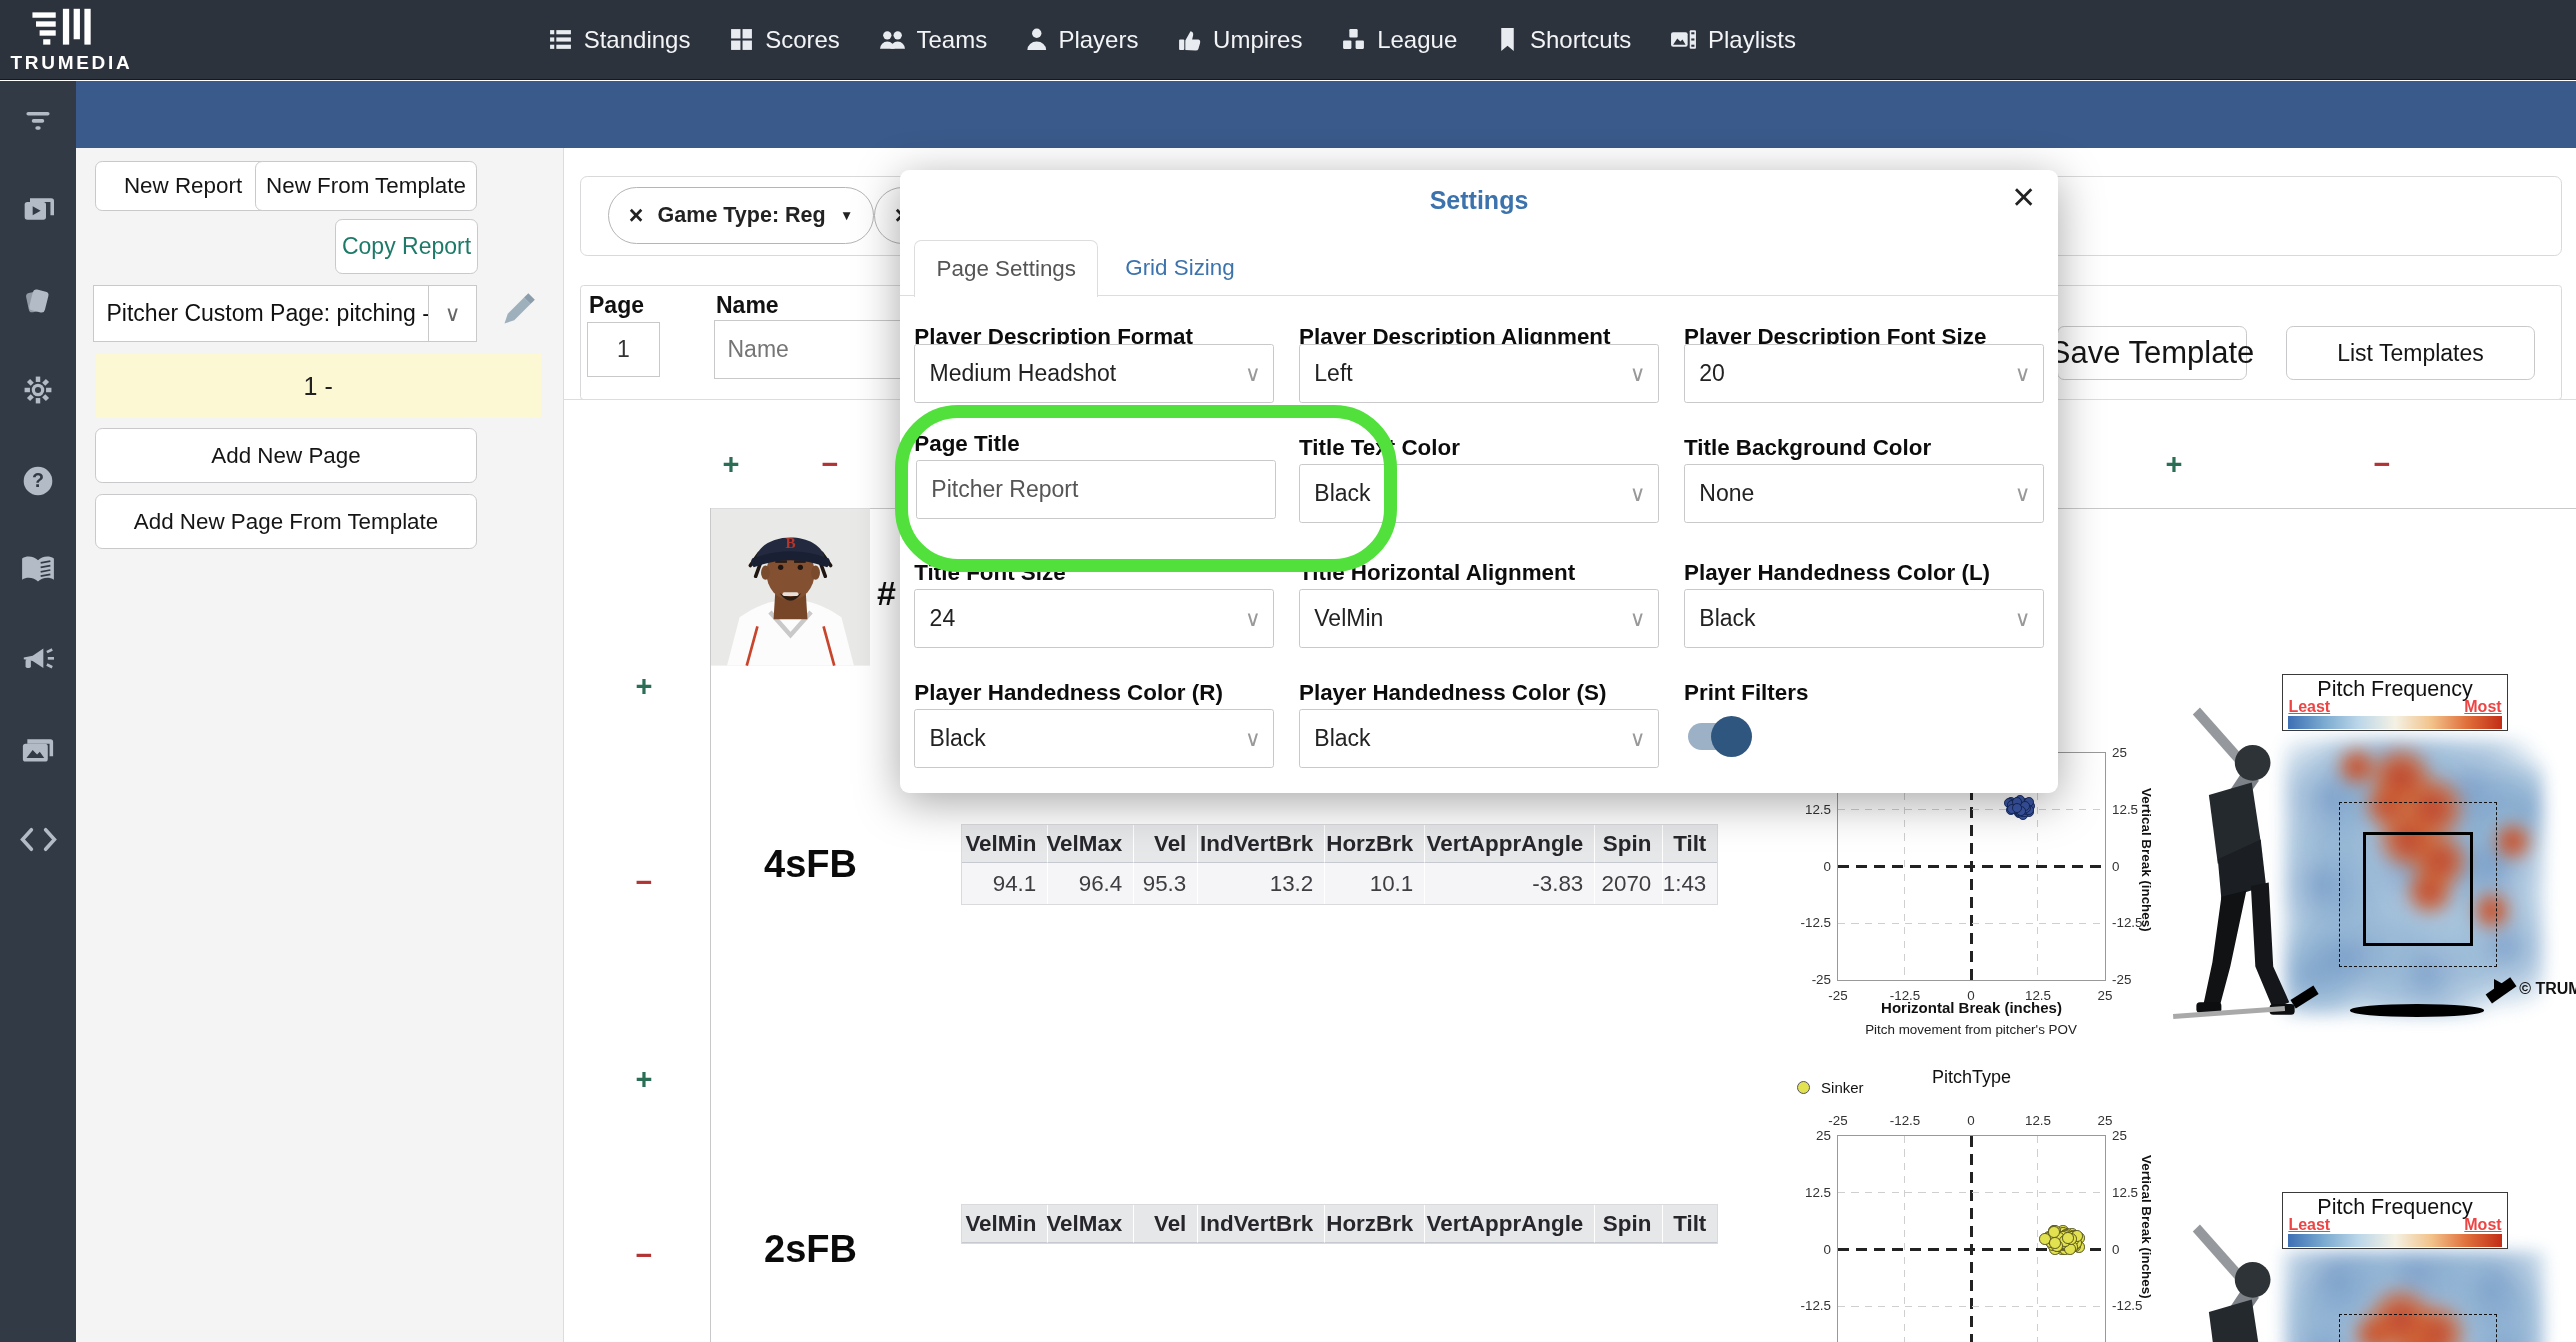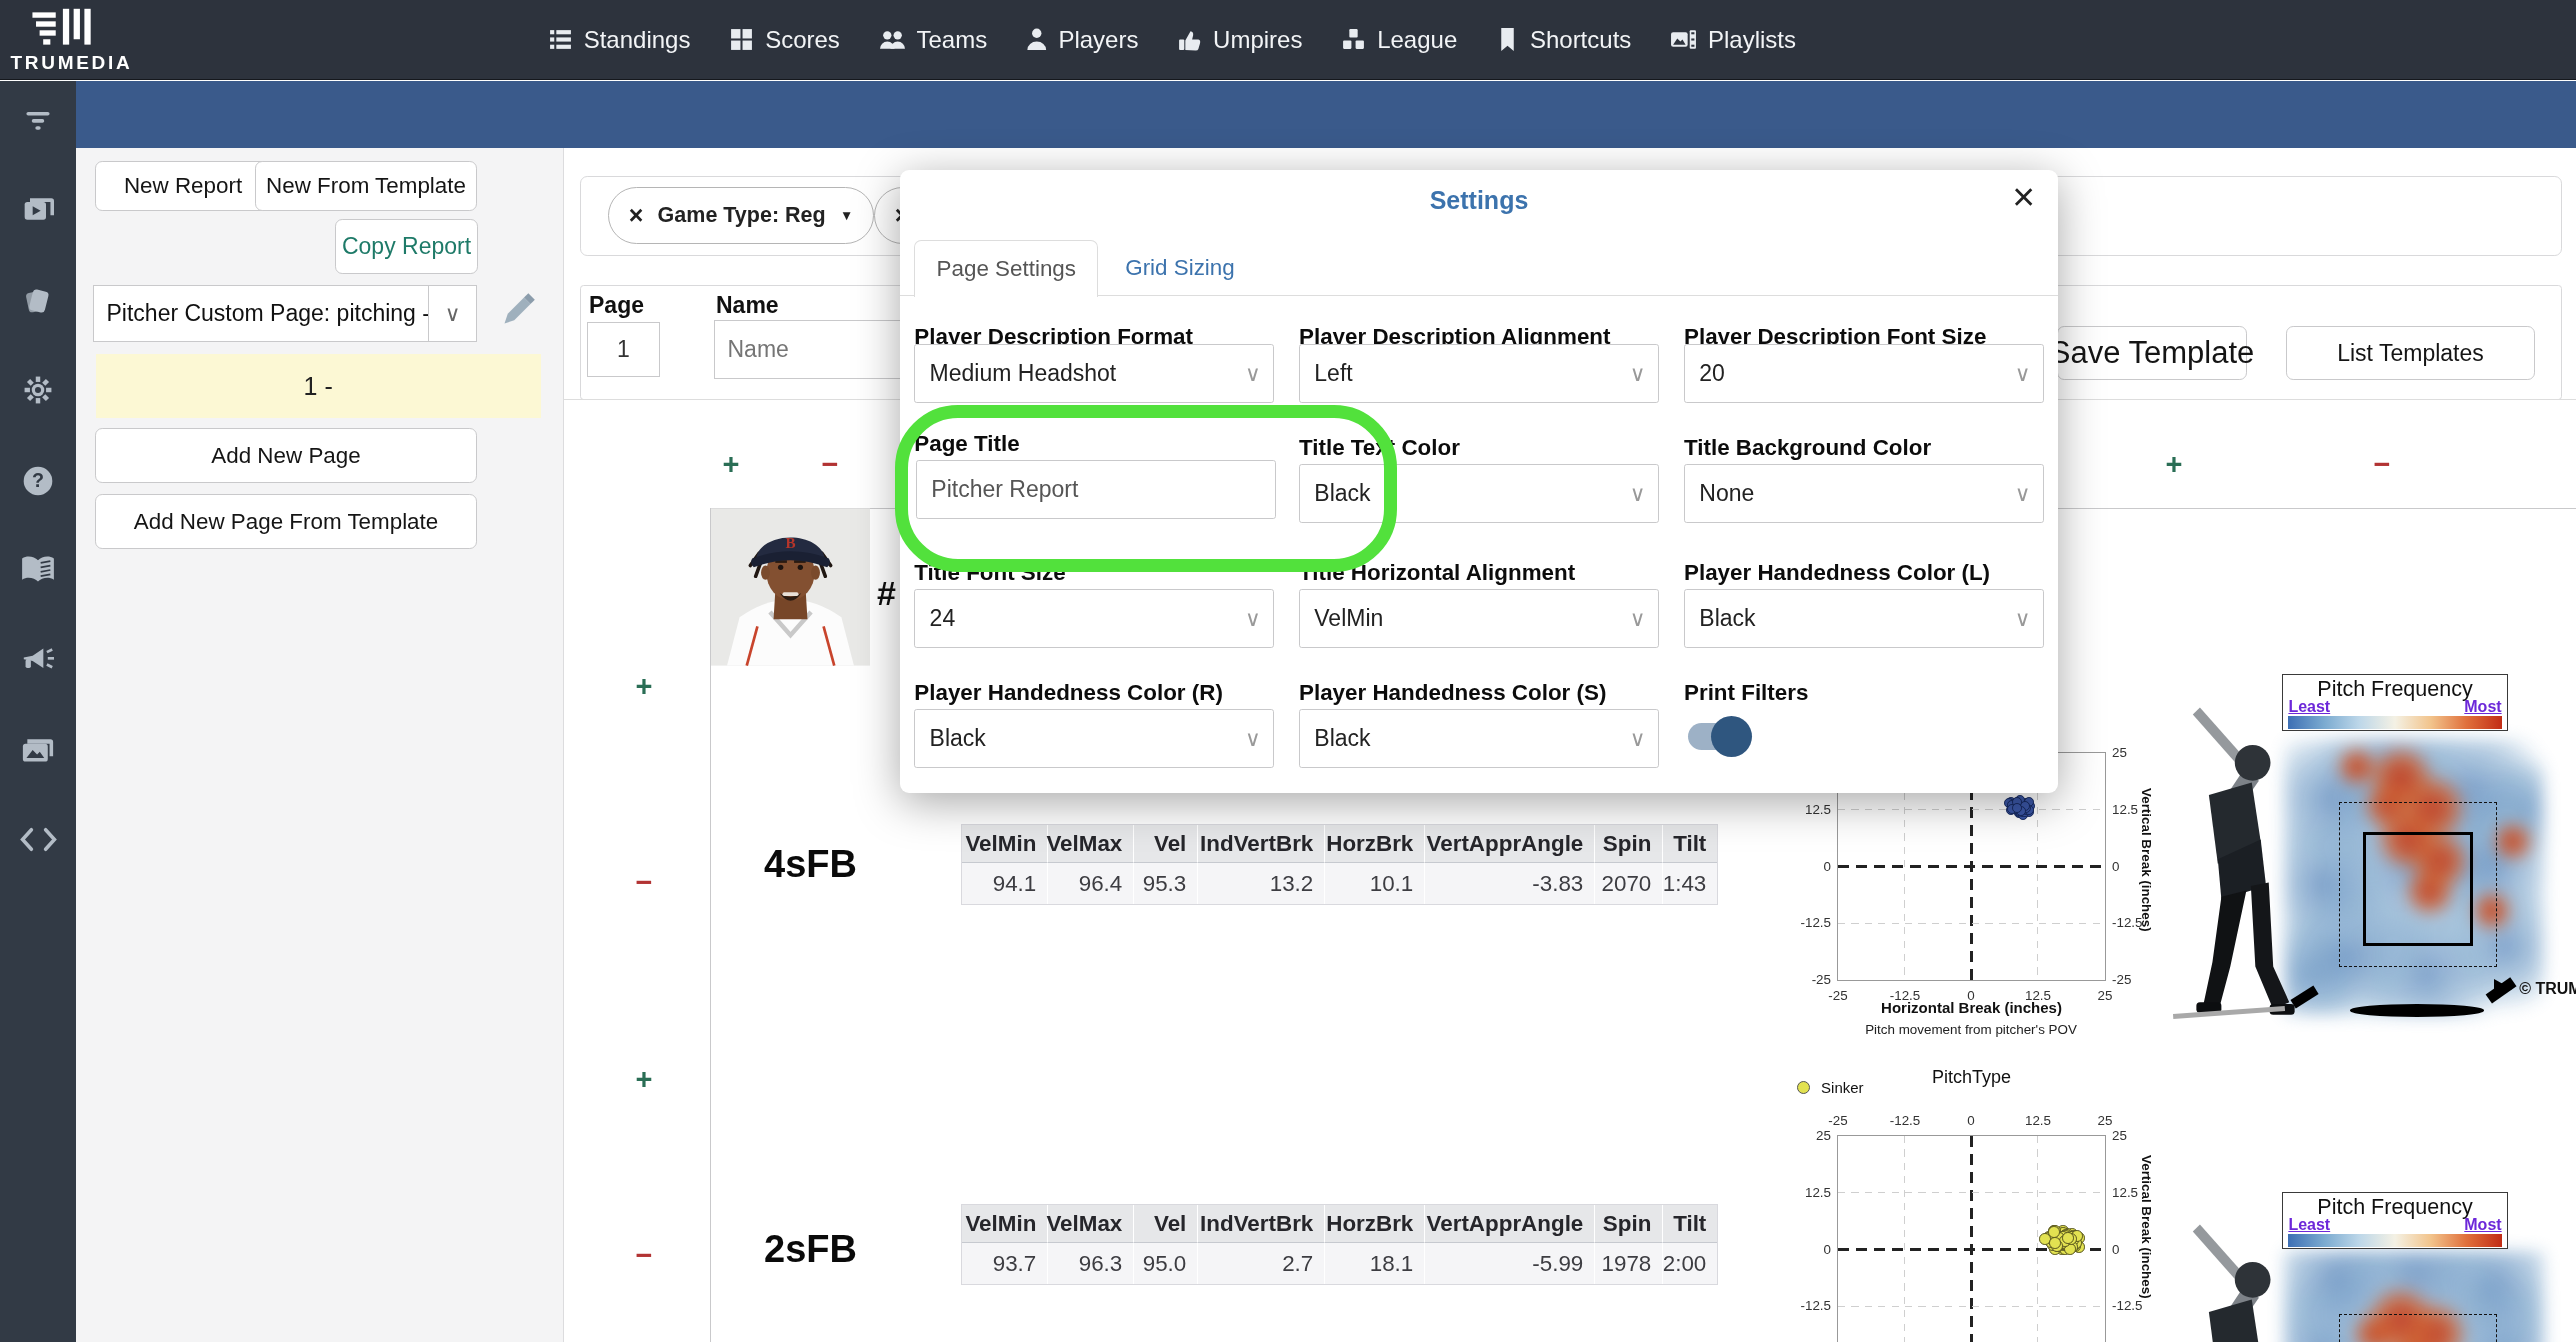--- a/index.html
+++ b/index.html
@@ -69,21 +69,21 @@
   .ylab{position:absolute;writing-mode:vertical-rl;font-size:13.4px;font-weight:bold;color:#111;}
   .chart-title{position:absolute;width:269px;text-align:center;font-size:18px;color:#111;}
   .legend-row{position:absolute;display:flex;align-items:center;gap:10.7px;}
   .legend-dot{width:13.4px;height:13.4px;border-radius:50%;border:1.3px solid #555;box-sizing:border-box;}
   .legend-lbl{font-size:15px;color:#111;}
 
   
   .hm-legend{position:absolute;width:226px;height:57px;background:#fff;border:1.8px solid #3a3a3a;box-sizing:border-box;z-index:3;}
   .hm-title{text-align:center;font-size:21.5px;color:#111;margin-top:1.8px;}
   .hm-scale{position:relative;margin:0 5.4px;}
-  .hm-minmax{display:flex;justify-content:space-between;font-size:16px;font-weight:bold;color:#6d28d9;text-decoration:underline;margin-top:-3.6px;}
+  .hm-minmax{display:flex;justify-content:space-between;font-size:16px;font-weight:bold;color:#ef4444;text-decoration:underline;margin-top:-3.6px;}
   .hm-grad{height:12.5px;margin-top:0;background:linear-gradient(to right,#3d6fb4,#7aaad0,#bdd7e9,#f4f1e4,#f2c48c,#e0703c,#c22d16);}
   .blobs{position:absolute;width:260px;height:277px;filter:blur(8px);opacity:0.95;}
   .zone-solid{position:absolute;border:3.1px solid #000;box-sizing:border-box;z-index:2;}
   .zone-dash{position:absolute;border:1.8px dashed #111;box-sizing:border-box;z-index:2;}
   .plate{position:absolute;width:134px;height:12.5px;background:#000;border-radius:50%;z-index:2;}
   .slash{position:absolute;background:#000;z-index:2;}
   .groundline{position:absolute;background:#a9a9a9;z-index:1;}
   .watermark{position:absolute;display:flex;align-items:center;gap:7.2px;z-index:3;}
   .wm-tri{width:0;height:0;border-left:18px solid #000;border-top:10.7px solid transparent;border-bottom:10.7px solid transparent;}
   .wm-txt{font-size:16px;font-weight:bold;color:#111;white-space:nowrap;}
@@ -380,30 +380,20 @@
   <div class="mtable" style="top:1204px;">
       <div class="trow thead">
         <div class="tcell c0">VelMin</div>
         <div class="tcell c1">VelMax</div>
         <div class="tcell c2">Vel</div>
         <div class="tcell c3">IndVertBrk</div>
         <div class="tcell c4">HorzBrk</div>
         <div class="tcell c5">VertApprAngle</div>
         <div class="tcell c6">Spin</div>
         <div class="tcell c7">Tilt</div>
-      </div>
-      <div class="trow tdata">
-        <div class="tcell c0">93.7</div>
-        <div class="tcell c1">96.3</div>
-        <div class="tcell c2">95.0</div>
-        <div class="tcell c3">2.7</div>
-        <div class="tcell c4">18.1</div>
-        <div class="tcell c5">-5.99</div>
-        <div class="tcell c6">1978</div>
-        <div class="tcell c7">2:00</div>
       </div>
     </div>
 
   <div class="plot" style="left:1837px;top:752px;">
       <span class="tick" style="left: 0px; transform: translateX(-50%); top: 235px;">-25</span>
       <div class="gl" style="left: 66px; top: 0px; width: 1.3px; height: 227px; background-image: repeating-linear-gradient(rgb(207, 207, 207) 0px, rgb(207, 207, 207) 7.2px, transparent 7.2px, transparent 13.4px);"></div>
       <span class="tick" style="left: 67px; transform: translateX(-50%); top: 235px;">-12.5</span>
       <div class="gl" style="left: 132px; top: 0px; width: 2.7px; height: 227px; background-image: repeating-linear-gradient(rgb(34, 34, 34) 0px, rgb(34, 34, 34) 10.7px, transparent 10.7px, transparent 18px);"></div>
       <span class="tick" style="left: 133px; transform: translateX(-50%); top: 235px;">0</span>
       <div class="gl" style="left: 199px; top: 0px; width: 1.3px; height: 227px; background-image: repeating-linear-gradient(rgb(207, 207, 207) 0px, rgb(207, 207, 207) 7.2px, transparent 7.2px, transparent 13.4px);"></div>

